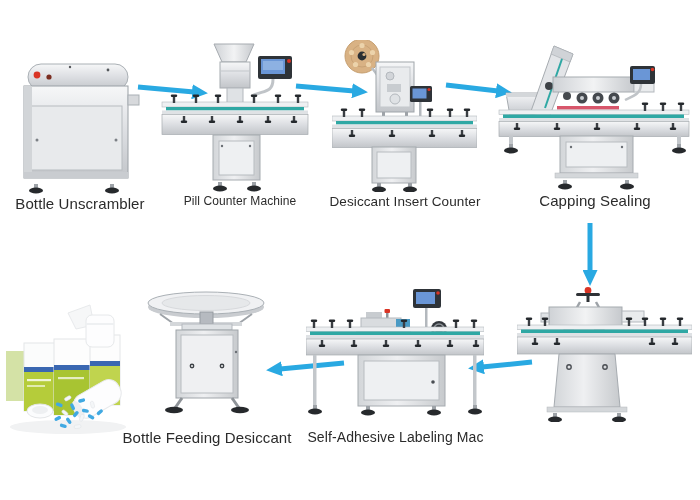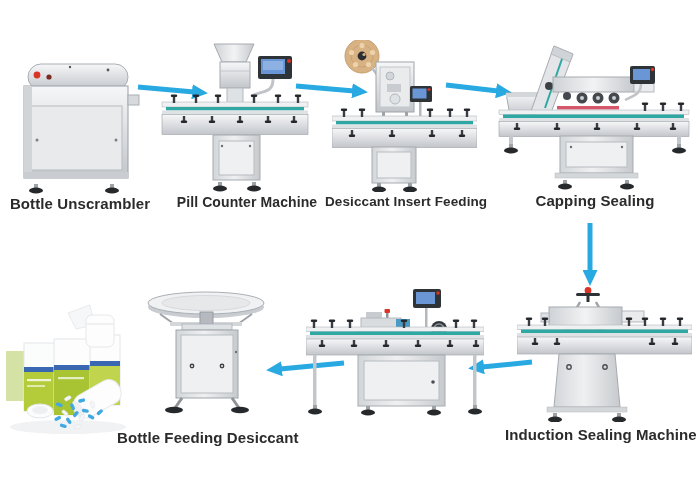--- a/index.html
+++ b/index.html
@@ -3,21 +3,21 @@
 <meta charset="utf-8">
 <style>
   html,body{margin:0;padding:0;background:#fff;}
   .canvas{
     position:relative;width:700px;height:500px;overflow:hidden;
     background:var(--background,#ffffff);
     font-family:"Liberation Sans",sans-serif;
   }
   .art{position:absolute;}
   .st-label{
-    position:absolute;text-align:center;font-weight:700;
+    position:absolute;text-align:center;font-weight:400;
     color:var(--label-text,#2b2b2b);letter-spacing:.1px;white-space:nowrap;
   }
   .arrows-layer{position:absolute;left:0;top:0;pointer-events:none;}
   svg{display:block;}
 </style>
 </head>
 <body>
 
 <div class="canvas">
 
@@ -418,19 +418,19 @@
       <rect x="60" y="116" width="7" height="3.4" rx="1.7" style="fill:var(--capsule-blue,#41a9e2)" transform="rotate(55 63 117)"></rect>
       <rect x="72" y="114" width="7" height="3.4" rx="1.7" fill="#f4f6f8" stroke="#dfe2e5" stroke-width=".5" transform="rotate(-70 75 115)"></rect>
       <rect x="82" y="112" width="7" height="3.4" rx="1.7" style="fill:var(--capsule-blue,#41a9e2)" transform="rotate(30 85 113)"></rect>
       <rect x="90" y="108" width="7" height="3.4" rx="1.7" style="fill:var(--capsule-blue,#41a9e2)" transform="rotate(-40 93 109)"></rect>
       <rect x="54" y="121" width="7" height="3.4" rx="1.7" style="fill:var(--capsule-blue,#41a9e2)" transform="rotate(15 57 122)"></rect>
       <rect x="68" y="122" width="7" height="3.4" rx="1.7" fill="#f4f6f8" stroke="#dfe2e5" stroke-width=".5" transform="rotate(-10 71 123)"></rect>
     </g>
   </svg>
 
   <div class="st-label" style="left:0px;top:195px;width:160px;font-size:15px">Bottle Unscrambler</div>
-  <div class="st-label" style="left:172px;top:194px;width:150px;font-size:14px">Pill Counter Machine</div>
-  <div class="st-label" style="left:325px;top:194px;width:160px;font-size:13.5px">Desiccant Insert Feeding</div>
+  <div class="st-label" style="left:165px;top:194px;width:150px;font-size:12px">Pill Counter Machine</div>
+  <div class="st-label" style="left:325px;top:194px;width:160px;font-size:13.5px">Desiccant Insert Counter</div>
   <div class="st-label" style="left:515px;top:192px;width:160px;font-size:15px">Capping Sealing</div>
-  <div class="st-label" style="left:505px;top:426px;width:185px;font-size:15px">Induction Sealing Machine</div>
+  <div class="st-label" style="left:303px;top:429px;width:185px;font-size:14px">Self-Adhesive Labeling Mac</div>
   <div class="st-label" style="left:117px;top:429px;width:180px;font-size:15px">Bottle Feeding Desiccant</div>
 
 </div>
 
 </body></html>

